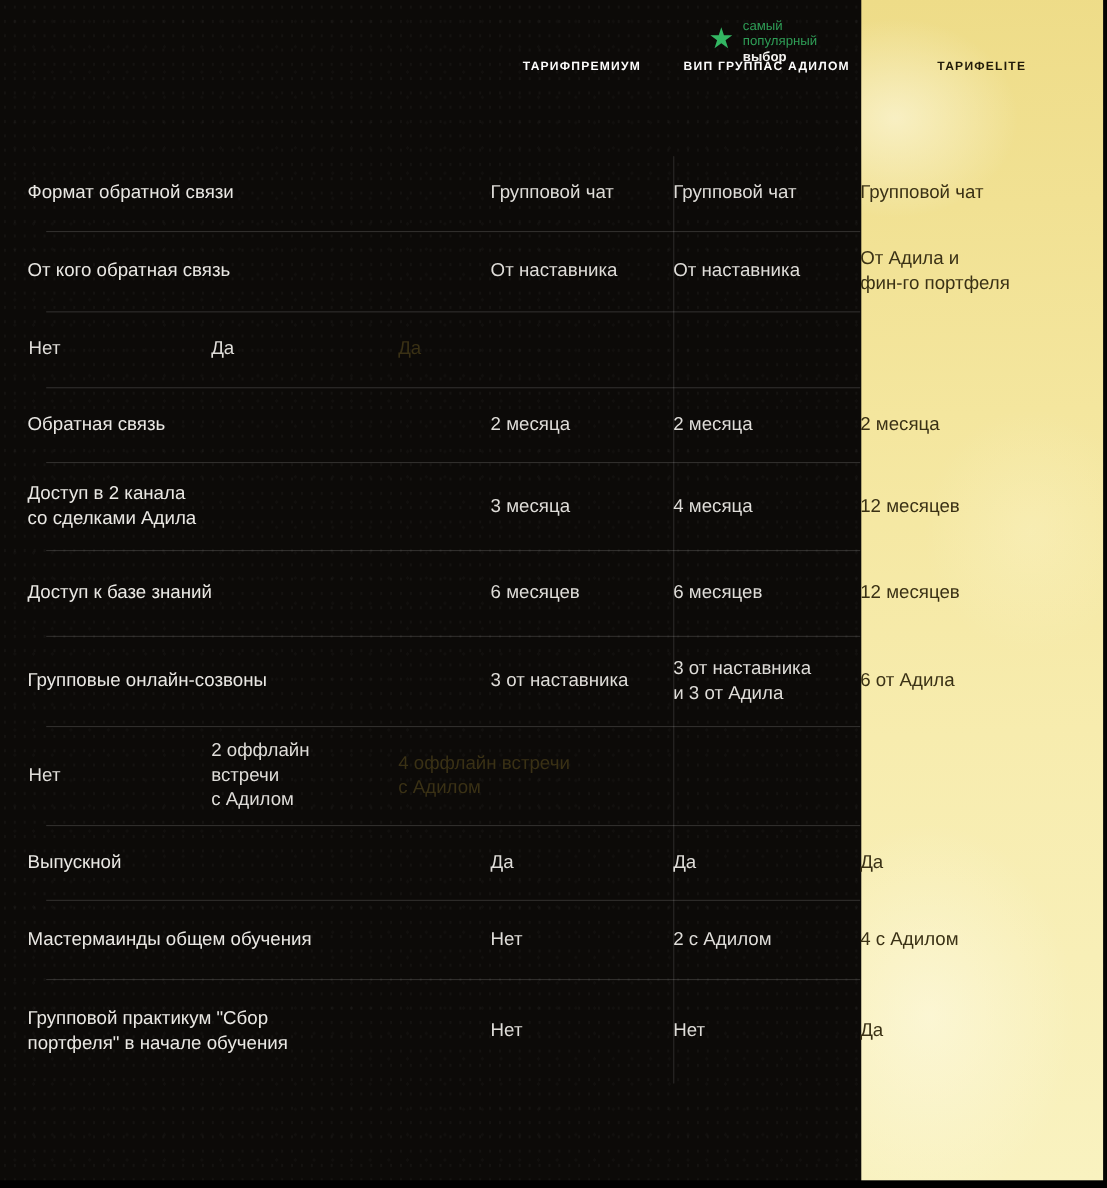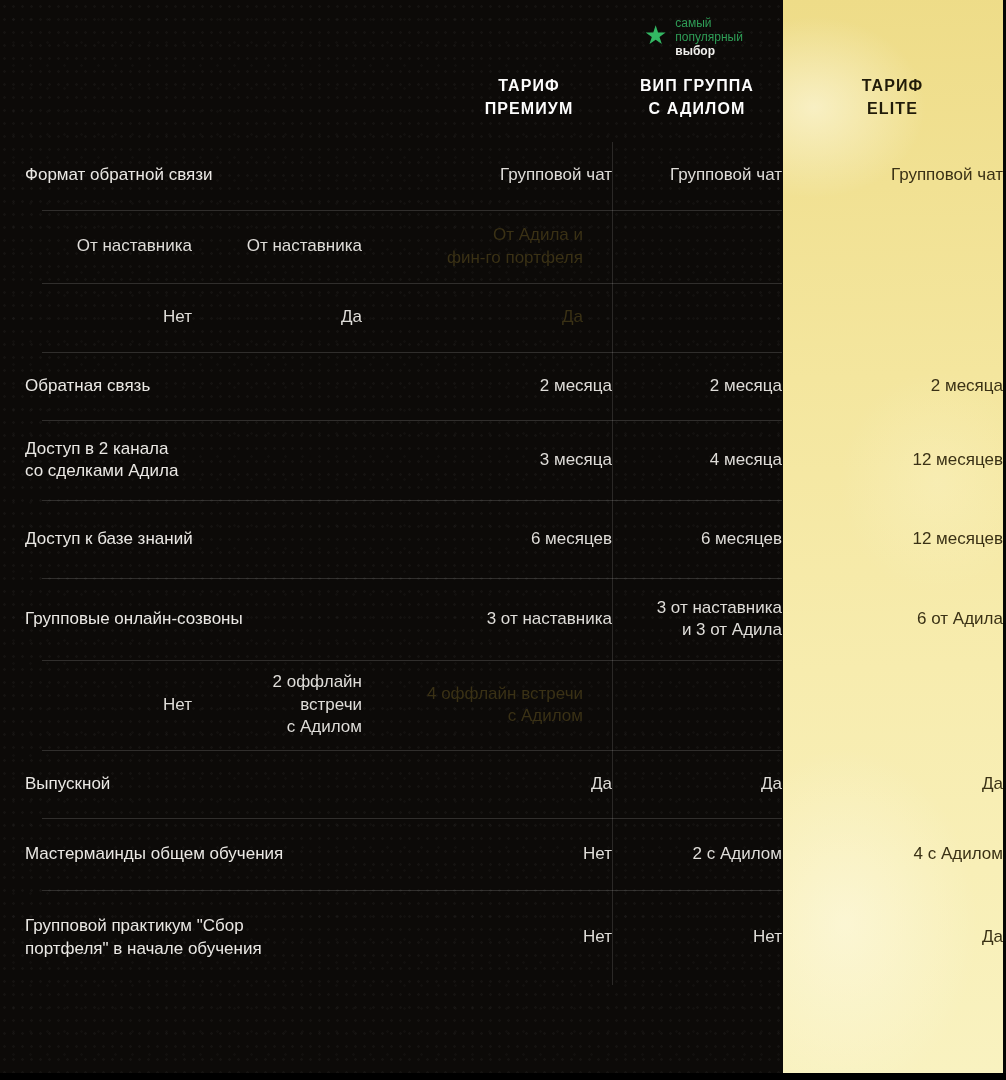--- a/index.html
+++ b/index.html
@@ -25,23 +25,23 @@
       linear-gradient(178deg,#eedc88 0%,#f4e69e 35%,#f7ecae 62%,#f9f2c0 100%);
   }
   .right-edge{position:absolute;right:0;top:0;width:3px;height:1074px;background:#060605;}
   .bottom-bar{position:absolute;left:0;bottom:0;width:1006px;height:7px;background:#000;}
   
   .vline{position:absolute;left:612px;top:142px;width:1px;height:843px;background:rgba(255,255,255,0.13);}
 
   
   .header{position:absolute;top:0;left:0;width:1006px;height:140px;display:flex;}
   .hcell{
-    box-sizing:border-box;display:flex;flex-direction:column;justify-content:center;
+    box-sizing:border-box;display:flex;flex-direction:row;justify-content:center;
     padding-top:54px;text-align:center;
-    font-weight:bold;font-size:16px;letter-spacing:1.1px;line-height:1.45;
+    font-weight:bold;font-size:11px;letter-spacing:1.1px;line-height:1.45;
     color:#fdfdfd;
   }
   .hcell.h-label{width:420px;}
   .hcell.h-premium{width:192px;padding-left:26px;}
   .hcell.h-vip{width:170px;}
   .hcell.h-elite{width:221px;color:#211b09;}
 
   .badge{position:absolute;left:644px;top:16px;display:flex;align-items:flex-start;}
   .badge .star{font-size:26px;line-height:26px;color:#33b763;margin-top:6px;}
   .badge-text{margin-left:8px;font-size:12px;line-height:1.18;text-align:left;}
@@ -53,21 +53,21 @@
   .row{position:relative;display:flex;align-items:center;}
   .row.bordered::before{
     content:"";position:absolute;top:0;left:42px;width:740px;height:1px;
     background:rgba(255,255,255,0.15);
   }
   .cell{box-sizing:border-box;white-space:pre-line;}
   .cell.label{
     width:420px;padding-left:25px;padding-right:10px;
     font-size:17px;line-height:1.3;color:#eae8e4;text-align:left;
   }
-  .cell.val{font-size:17px;line-height:1.32;text-align:right;color:#dfddd9;}
+  .cell.val{font-size:17px;line-height:1.32;text-align:left;color:#dfddd9;}
   .cell.premium{width:192px;padding-left:26px;}
   .cell.vip{width:170px;}
   .cell.elite{width:221px;color:#3a3115;}
 </style>
 </head>
 <body>
 
 <div class="canvas">
   <div class="gold-col"></div>
   <div class="vline"></div>
@@ -98,20 +98,21 @@
   </div>
 
   <div class="rows">
     <div class="row" style="height:70px">
       <div class="cell label">Формат обратной связи</div>
       <div class="cell val premium">Групповой чат</div>
       <div class="cell val vip">Групповой чат</div>
       <div class="cell val elite">Групповой чат</div>
     </div>
     <div class="row bordered" style="height:73px">
+      <div class="cell label">От кого обратная связь</div>
       <div class="cell val premium">От наставника</div>
       <div class="cell val vip">От наставника</div>
       <div class="cell val elite">От Адила и
 фин-го портфеля</div>
     </div>
     <div class="row bordered" style="height:69px">
       <div class="cell val premium">Нет</div>
       <div class="cell val vip">Да</div>
       <div class="cell val elite">Да</div>
     </div>

